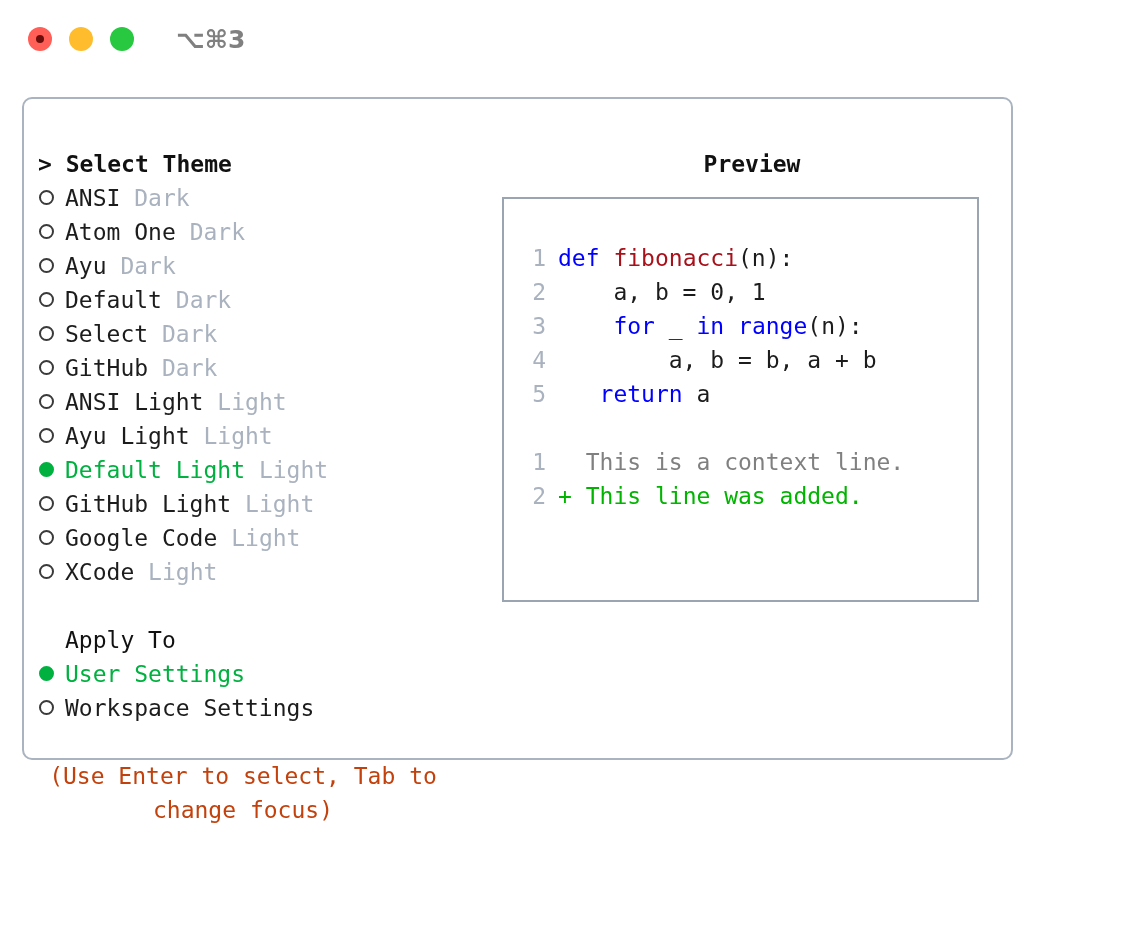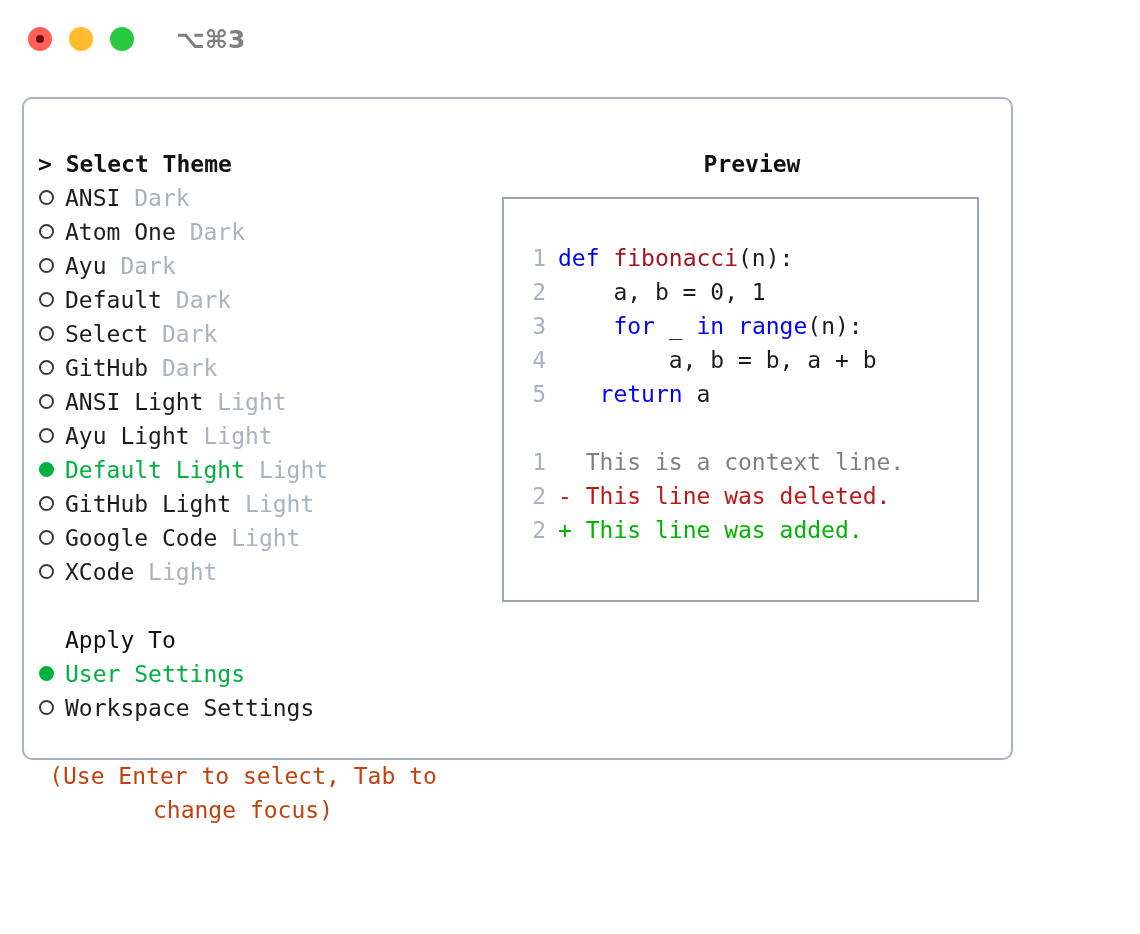--- a/index.html
+++ b/index.html
@@ -240,20 +240,19 @@
       <div id="preview-heading">Preview</div>
       <div id="preview-box">
         <div id="code-area">
             <div class="code-line"><span class="ln">1</span><span class="tok-kw">def </span><span class="tok-fn">fibonacci</span><span class="tok-plain">(n):</span></div>
             <div class="code-line"><span class="ln">2</span><span class="tok-plain">    a, b = 0, 1</span></div>
             <div class="code-line"><span class="ln">3</span><span class="tok-plain">    </span><span class="tok-kw">for</span><span class="tok-plain"> _ </span><span class="tok-kw">in</span><span class="tok-plain"> </span><span class="tok-kw">range</span><span class="tok-plain">(n):</span></div>
             <div class="code-line"><span class="ln">4</span><span class="tok-plain">        a, b = b, a + b</span></div>
             <div class="code-line"><span class="ln">5</span><span class="tok-plain">   </span><span class="tok-kw">return</span><span class="tok-plain"> a</span></div>
             <div class="blank-line"></div>
             <div class="code-line"><span class="ln">1</span><span class="tok-ctx"> </span><span class="tok-ctx"> This is a context line.</span></div>
-            <div class="code-line"><span class="ln">2</span><span class="tok-del">-</span><span class="tok-del"> This line was deleted.</span></div>
             <div class="code-line"><span class="ln">2</span><span class="tok-add">+</span><span class="tok-add"> This line was added.</span></div>
           </div>
       </div>
     </div>
 
   </div>
 </div>
 
 </body></html>

